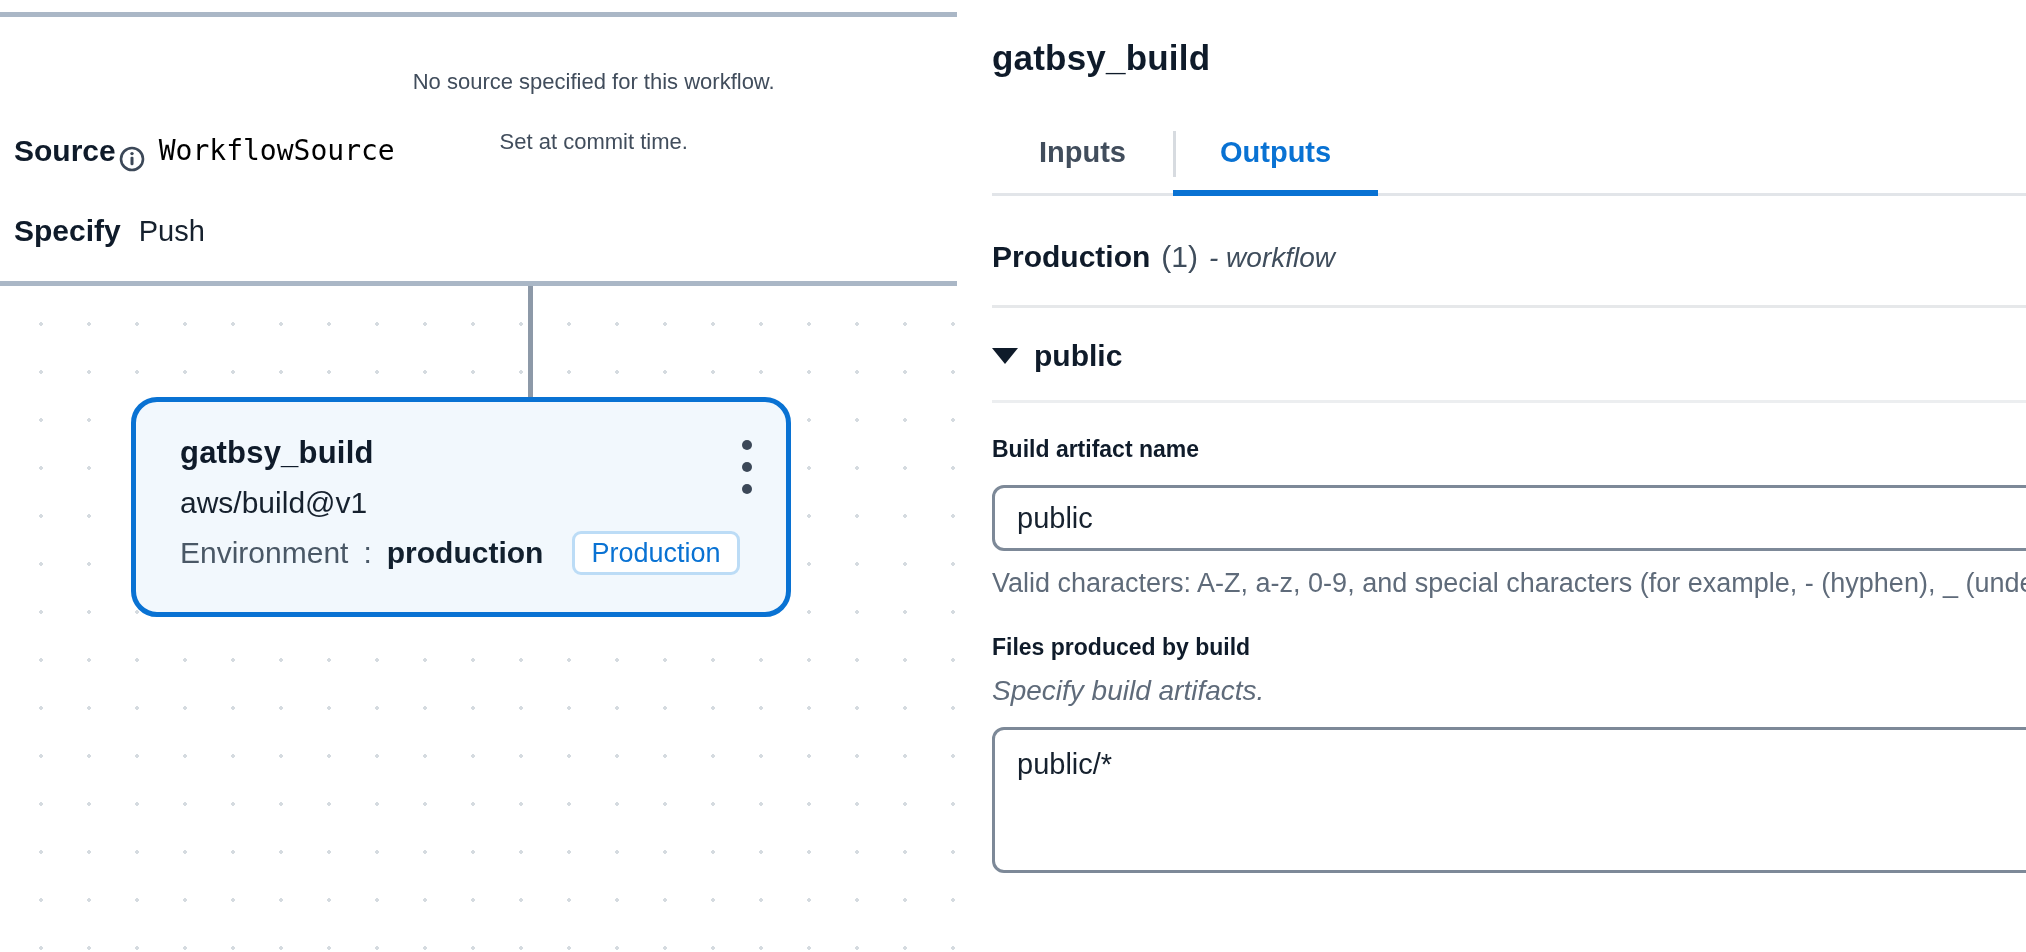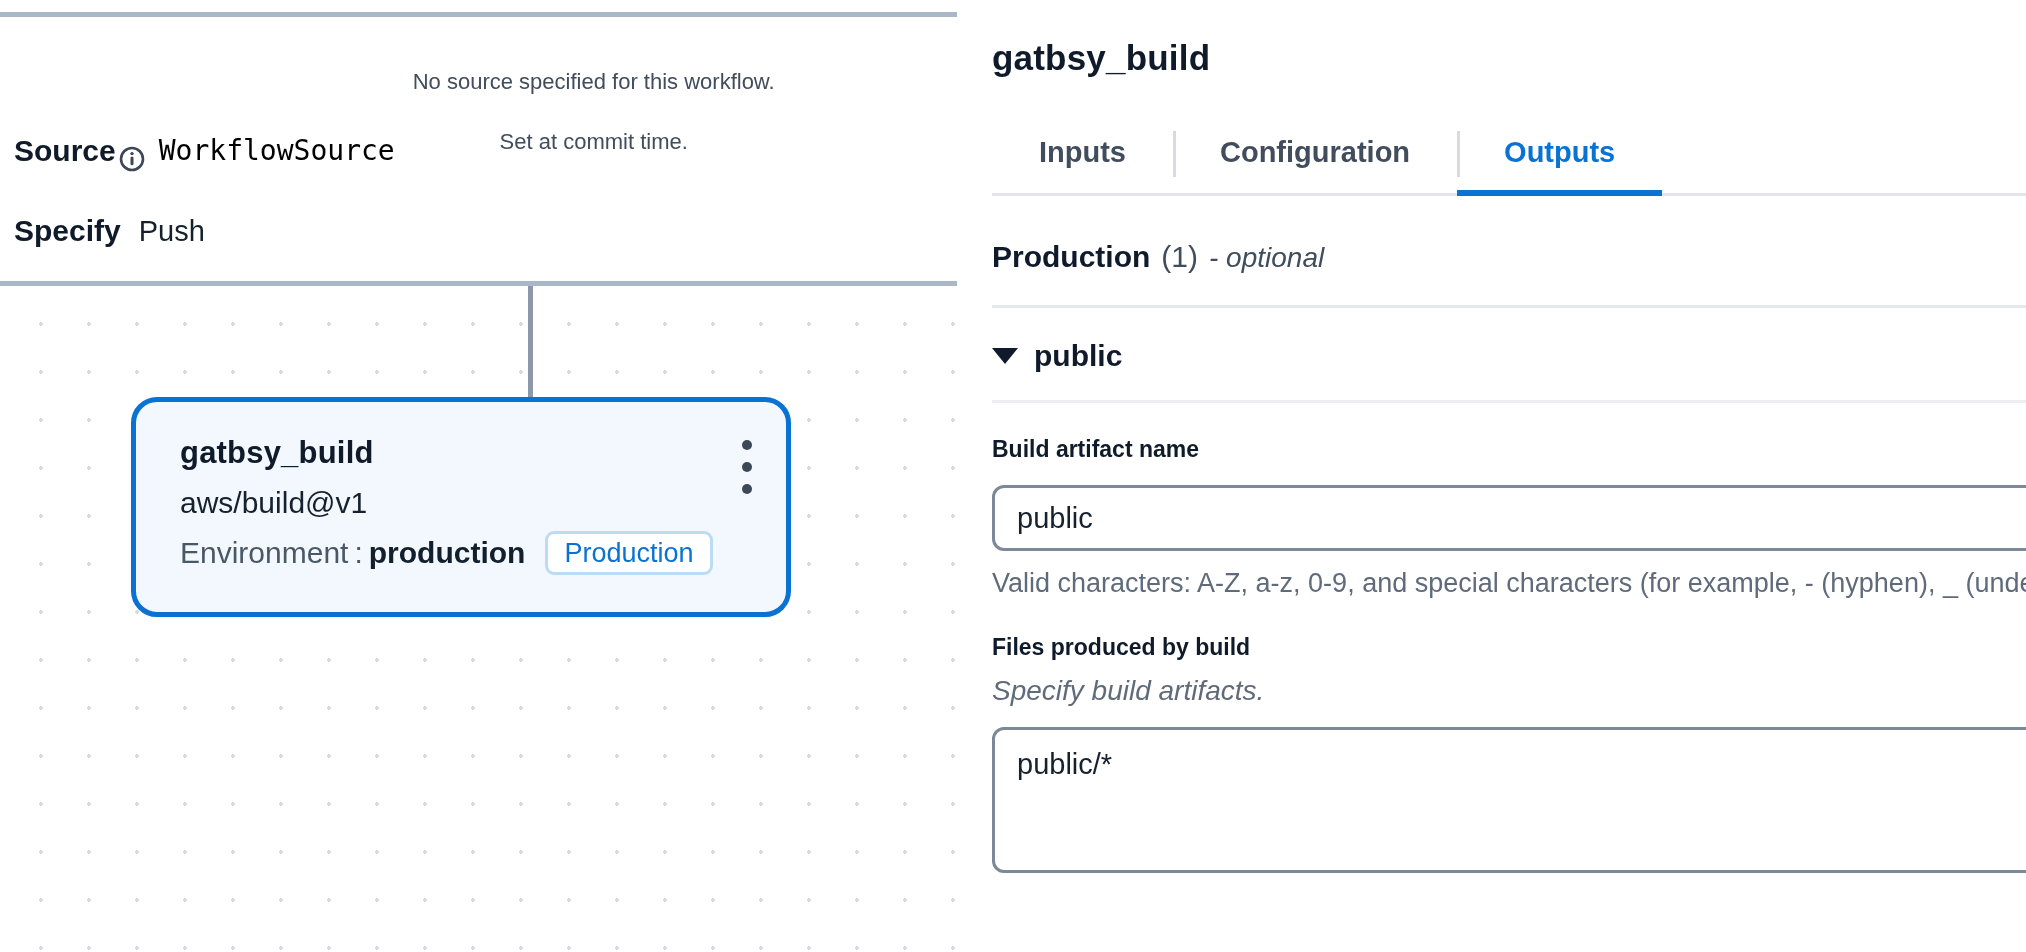--- a/index.html
+++ b/index.html
@@ -90,21 +90,21 @@
     padding: 28px 0 0 44px;
   }
   .node-title {
     font-size: 31px; font-weight: bold; line-height: 46px;
     color: #0f1b2a; letter-spacing: .2px;
   }
   .node-sub {
     font-size: 30px; line-height: 53px; color: #16212e;
   }
   .node-envrow {
-    display: flex; align-items: center; gap: 0;
+    display: flex; align-items: center; gap: 9px;
     margin-top: 2px;
   }
   .node-env-label { font-size: 30px; color: #4a5866; line-height: 44px; }
   .node-env-sep { font-size: 30px; color: #4a5866; line-height: 44px; padding: 0 6px; }
   .node-env-value { font-size: 30px; font-weight: bold; color: #12202e; line-height: 44px; }
   .prod-badge {
     margin-left: 20px;
     display: inline-flex; align-items: center; justify-content: center;
     height: 44px; padding: 0 16px;
     background: #ffffff;
@@ -291,28 +291,27 @@
   </div>
 
   <div class="panel-divider"></div>
 
   <div class="right-pane">
 
     <div class="panel-title">gatbsy_build</div>
 
     <div class="tabs">
       <div class="tab">Inputs</div>
-      <div class="tab">Configuration</div>
       <div class="tab active">Outputs</div>
     </div>
 
     <div class="section-head">
       <span class="h-strong">Production</span>
       <span class="h-count">(1)</span>
-      <span class="h-opt">- optional</span>
+      <span class="h-opt">- workflow</span>
     </div>
 
     <div class="hr-light"></div>
 
     <div class="expander">
       <span class="caret"></span>
       <span class="expander-label">public</span>
     </div>
 
     <div class="hr-light2"></div>

